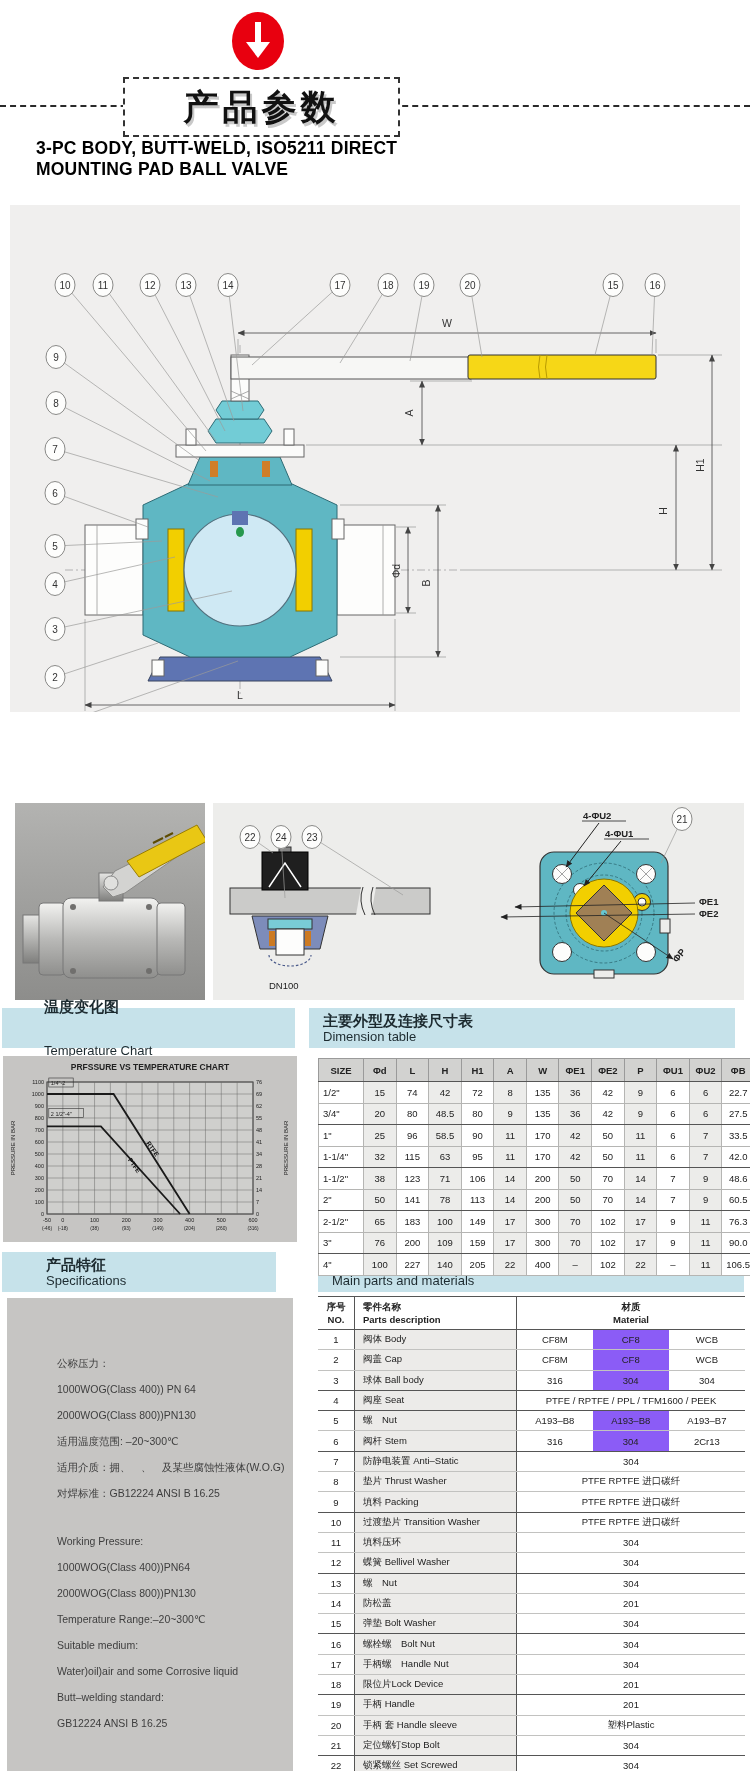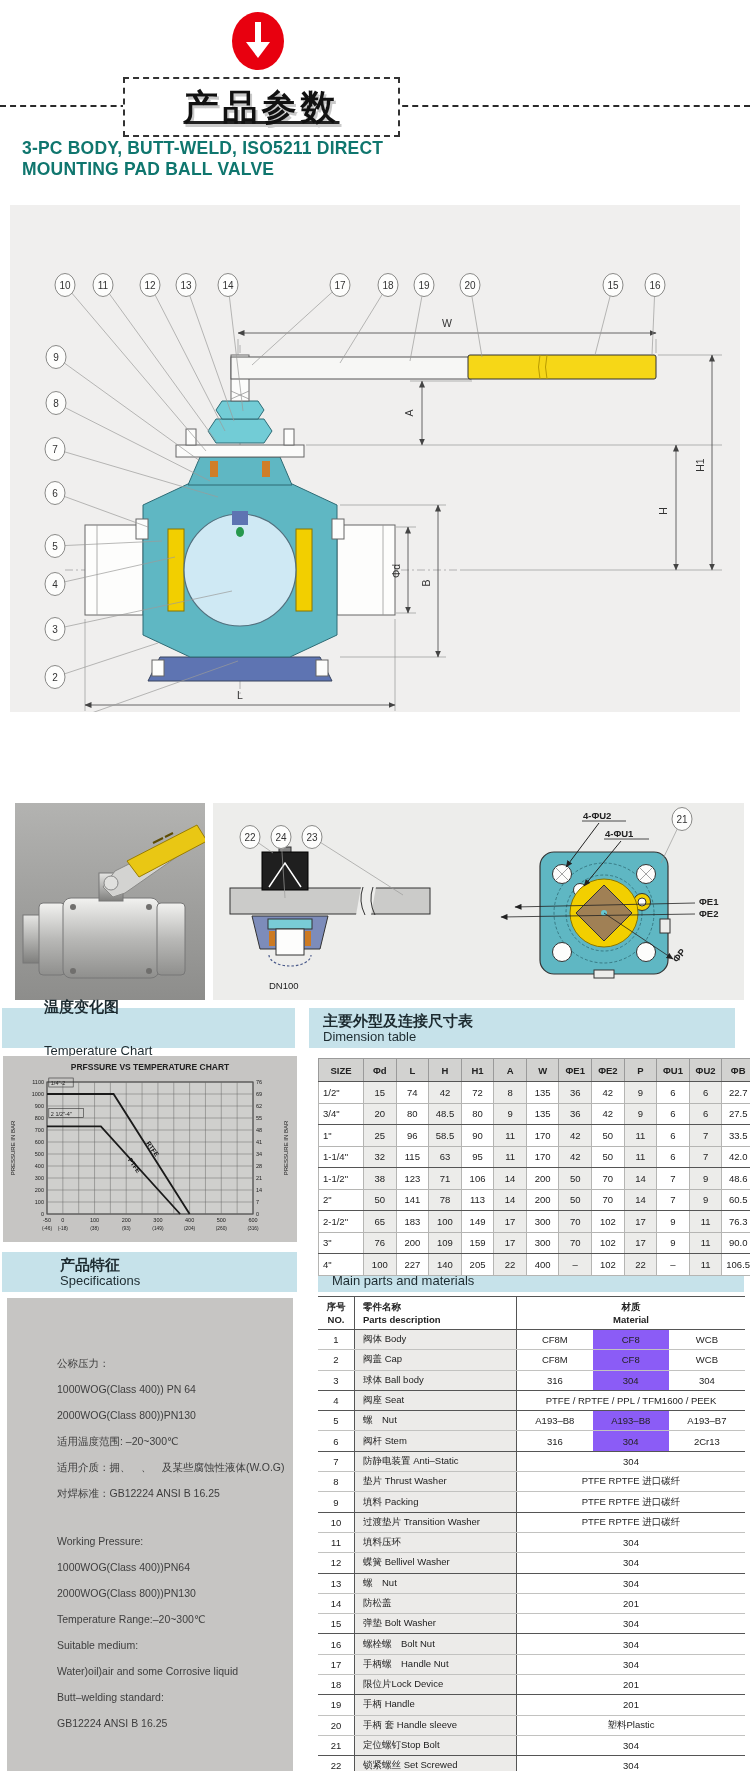--- a/index.html
+++ b/index.html
@@ -1,33 +1,33 @@
 <!DOCTYPE html>
 <html><head>
 <meta charset="utf-8">
 <style>
   html,body{margin:0;padding:0;background:#fff;}
   body{width:750px;height:1771px;position:relative;font-family:"Liberation Sans","DejaVu Sans",sans-serif;color:#222;overflow:hidden;}
   .abs{position:absolute;}
   
   #badge{left:232px;top:12px;width:52px;height:58px;border-radius:50%;background:#e8000f;display:flex;align-items:center;justify-content:center;}
   #dash-line{left:0;top:105px;width:750px;height:0;border-top:2px dashed #2a2a2a;}
-  #banner{left:123px;top:77px;width:273px;height:56px;background:#fff;border:2px dashed #333;display:flex;align-items:center;justify-content:center;text-decoration:underline;}
+  #banner{left:123px;top:77px;width:273px;height:56px;background:#fff;border:2px dashed #333;display:flex;align-items:center;justify-content:center;}
   #banner .t{font-size:35px;font-weight:bold;color:#111;letter-spacing:4px;text-shadow:2px 3px 0 #c9c9c9;}
-  #heading{left:22px;top:138px;font-size:17.5px;font-weight:bold;color:#0f766e;line-height:21px;letter-spacing:.2px;}
+  #heading{left:36px;top:138px;font-size:17.5px;font-weight:bold;color:#000000;line-height:21px;letter-spacing:.2px;}
   
   #main-drawing-box{left:10px;top:205px;width:730px;height:507px;background:#f0efee;}
   #photo-box{left:15px;top:803px;width:190px;height:197px;background:#a7a7a5;}
   #detail-box{left:213px;top:803px;width:531px;height:197px;background:#ededeb;}
   .hdr{background:#c6e2ea;color:#1d2b30;display:flex;flex-direction:column;justify-content:center;}
   .hdr .zh{font-size:15px;font-weight:bold;line-height:17px;}
   .hdr .en{font-size:13px;line-height:15px;}
   #hdr-temp{left:2px;top:1008px;width:293px;height:40px;padding-left:42px;box-sizing:border-box;gap:28px;}
   #hdr-dim{left:309px;top:1008px;width:426px;height:40px;padding-left:14px;box-sizing:border-box;}
-  #hdr-spec{left:2px;top:1252px;width:295px;height:40px;padding-left:58px;box-sizing:border-box;}
+  #hdr-spec{left:2px;top:1252px;width:274px;height:40px;padding-left:44px;box-sizing:border-box;}
   #hdr-parts{left:318px;top:1252px;width:426px;height:40px;padding-left:14px;box-sizing:border-box;}
   #chart-box{left:3px;top:1056px;width:294px;height:186px;background:#c6c5c3;}
   #spec-box{left:7px;top:1298px;width:286px;height:546px;background:#c6c5c3;padding:52px 16px 0 50px;box-sizing:border-box;}
   #spec-box .ln{font-size:10.5px;color:#3e3e3e;font-weight:500;line-height:26px;white-space:nowrap;}
   #spec-box .gap{height:22px;}
   
   table{border-collapse:collapse;table-layout:fixed;}
   #dim-table{position:absolute;left:318px;top:1058px;width:437px;font-size:9.5px;color:#222;border-top:1.5px solid #555;border-bottom:1.5px solid #555;}
   #dim-table th{background:#d2d2d0;font-weight:bold;height:20px;border:1px solid #9a9a9a;border-bottom:1.5px solid #555;}
   #dim-table td{height:18.5px;text-align:center;border:1px solid #b5b5b3;background:#fff;}

